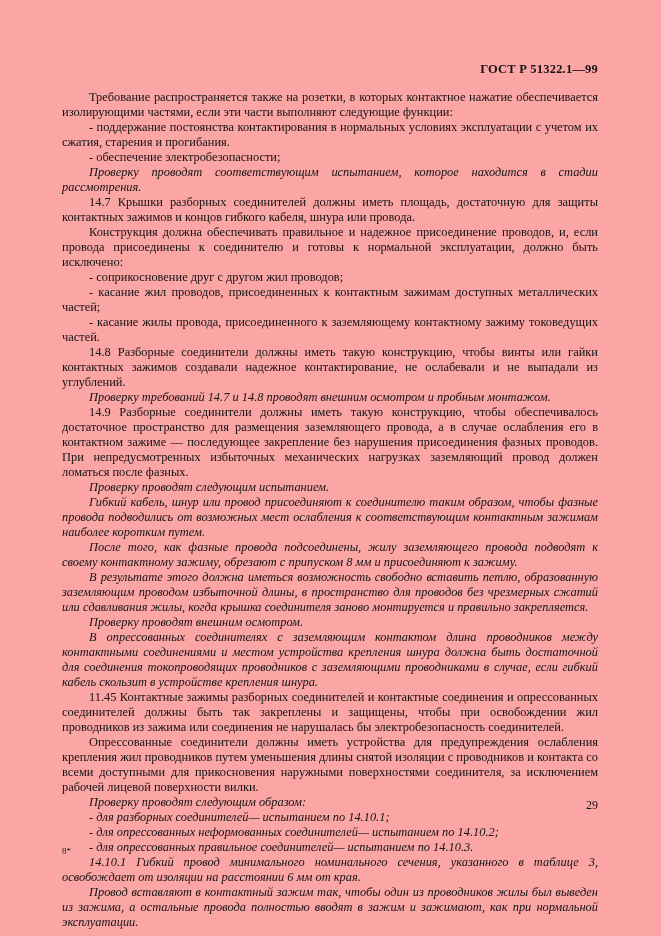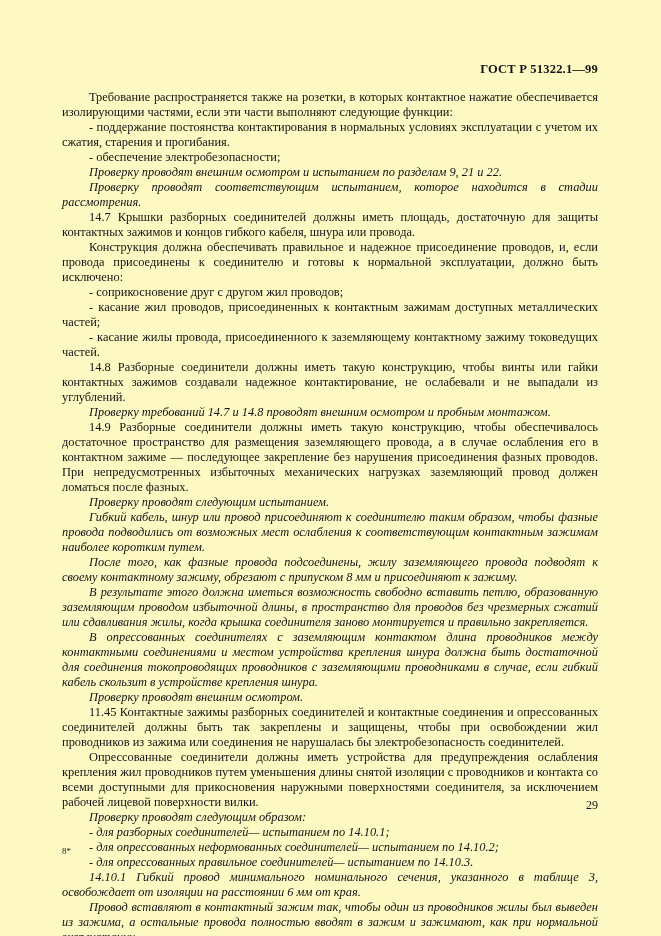--- a/index.html
+++ b/index.html
@@ -4,21 +4,21 @@
 <style>
   html, body {
     margin: 0;
     padding: 0;
     background: #ffffff;
   }
   .page {
     position: relative;
     width: 661px;
     height: 936px;
-    background: #fef9c3;
+    background: #fca5a5;
     overflow: hidden;
     font-family: "Liberation Serif", serif;
     color: #141414;
   }
   .header {
     position: absolute;
     top: 62px;
     left: 62px;
     width: 536px;
     text-align: right;
@@ -62,36 +62,35 @@
 </head>
 <body>
 
 <div class="page">
   <div class="header">ГОСТ Р 51322.1—99</div>
 
   <div class="content">
       <p class="para">Требование распространяется также на розетки, в которых контактное нажатие обеспечивается изолирующими частями, если эти части выполняют следующие функции:</p>
       <p class="para">- поддержание постоянства контактирования в нормальных условиях эксплуатации с учетом их сжатия, старения и прогибания.</p>
       <p class="para">- обеспечение электробезопасности;</p>
-      <p class="para italic">Проверку проводят внешним осмотром и испытанием по разделам 9, 21 и 22.</p>
       <p class="para italic">Проверку проводят соответствующим испытанием, которое находится в стадии рассмотрения.</p>
       <p class="para">14.7 Крышки разборных соединителей должны иметь площадь, достаточную для защиты контактных зажимов и концов гибкого кабеля, шнура или провода.</p>
       <p class="para">Конструкция должна обеспечивать правильное и надежное присоединение проводов, и, если провода присоединены к соединителю и готовы к нормальной эксплуатации, должно быть исключено:</p>
       <p class="para">- соприкосновение друг с другом жил проводов;</p>
       <p class="para">- касание жил проводов, присоединенных к контактным зажимам доступных металлических частей;</p>
       <p class="para">- касание жилы провода, присоединенного к заземляющему контактному зажиму токоведущих частей.</p>
       <p class="para">14.8 Разборные соединители должны иметь такую конструкцию, чтобы винты или гайки контактных зажимов создавали надежное контактирование, не ослабевали и не выпадали из углублений.</p>
       <p class="para italic">Проверку требований 14.7 и 14.8 проводят внешним осмотром и пробным монтажом.</p>
       <p class="para">14.9 Разборные соединители должны иметь такую конструкцию, чтобы обеспечивалось достаточное пространство для размещения заземляющего провода, а в случае ослабления его в контактном зажиме — последующее закрепление без нарушения присоединения фазных проводов. При непредусмотренных избыточных механических нагрузках заземляющий провод должен ломаться после фазных.</p>
       <p class="para italic">Проверку проводят следующим испытанием.</p>
       <p class="para italic">Гибкий кабель, шнур или провод присоединяют к соединителю таким образом, чтобы фазные провода подводились от возможных мест ослабления к соответствующим контактным зажимам наиболее коротким путем.</p>
       <p class="para italic">После того, как фазные провода подсоединены, жилу заземляющего провода подводят к своему контактному зажиму, обрезают с припуском 8 мм и присоединяют к зажиму.</p>
       <p class="para italic">В результате этого должна иметься возможность свободно вставить петлю, образованную заземляющим проводом избыточной длины, в пространство для проводов без чрезмерных сжатий или сдавливания жилы, когда крышка соединителя заново монтируется и правильно закрепляется.</p>
+      <p class="para italic">Проверку проводят внешним осмотром.</p>
       <p class="para italic">В опрессованных соединителях с заземляющим контактом длина проводников между контактными соединениями и местом устройства крепления шнура должна быть достаточной для соединения токопроводящих проводников с заземляющими проводниками в случае, если гибкий кабель скользит в устройстве крепления шнура.</p>
-      <p class="para italic">Проверку проводят внешним осмотром.</p>
       <p class="para">11.45 Контактные зажимы разборных соединителей и контактные соединения и опрессованных соединителей должны быть так закреплены и защищены, чтобы при освобождении жил проводников из зажима или соединения не нарушалась бы электробезопасность соединителей.</p>
       <p class="para">Опрессованные соединители должны иметь устройства для предупреждения ослабления крепления жил проводников путем уменьшения длины снятой изоляции с проводников и контакта со всеми доступными для прикосновения наружными поверхностями соединителя, за исключением рабочей лицевой поверхности вилки.</p>
       <p class="para italic">Проверку проводят следующим образом:</p>
       <p class="para italic">- для разборных соединителей— испытанием по 14.10.1;</p>
       <p class="para italic">- для опрессованных неформованных соединителей— испытанием по 14.10.2;</p>
       <p class="para italic">- для опрессованных правильное соединителей— испытанием по 14.10.3.</p>
       <p class="para italic">14.10.1 Гибкий провод минимального номинального сечения, указанного в таблице 3, освобождает от изоляции на расстоянии 6 мм от края.</p>
       <p class="para italic">Провод вставляют в контактный зажим так, чтобы один из проводников жилы был выведен из зажима, а остальные провода полностью вводят в зажим и зажимают, как при нормальной эксплуатации.</p>
     </div>
 

